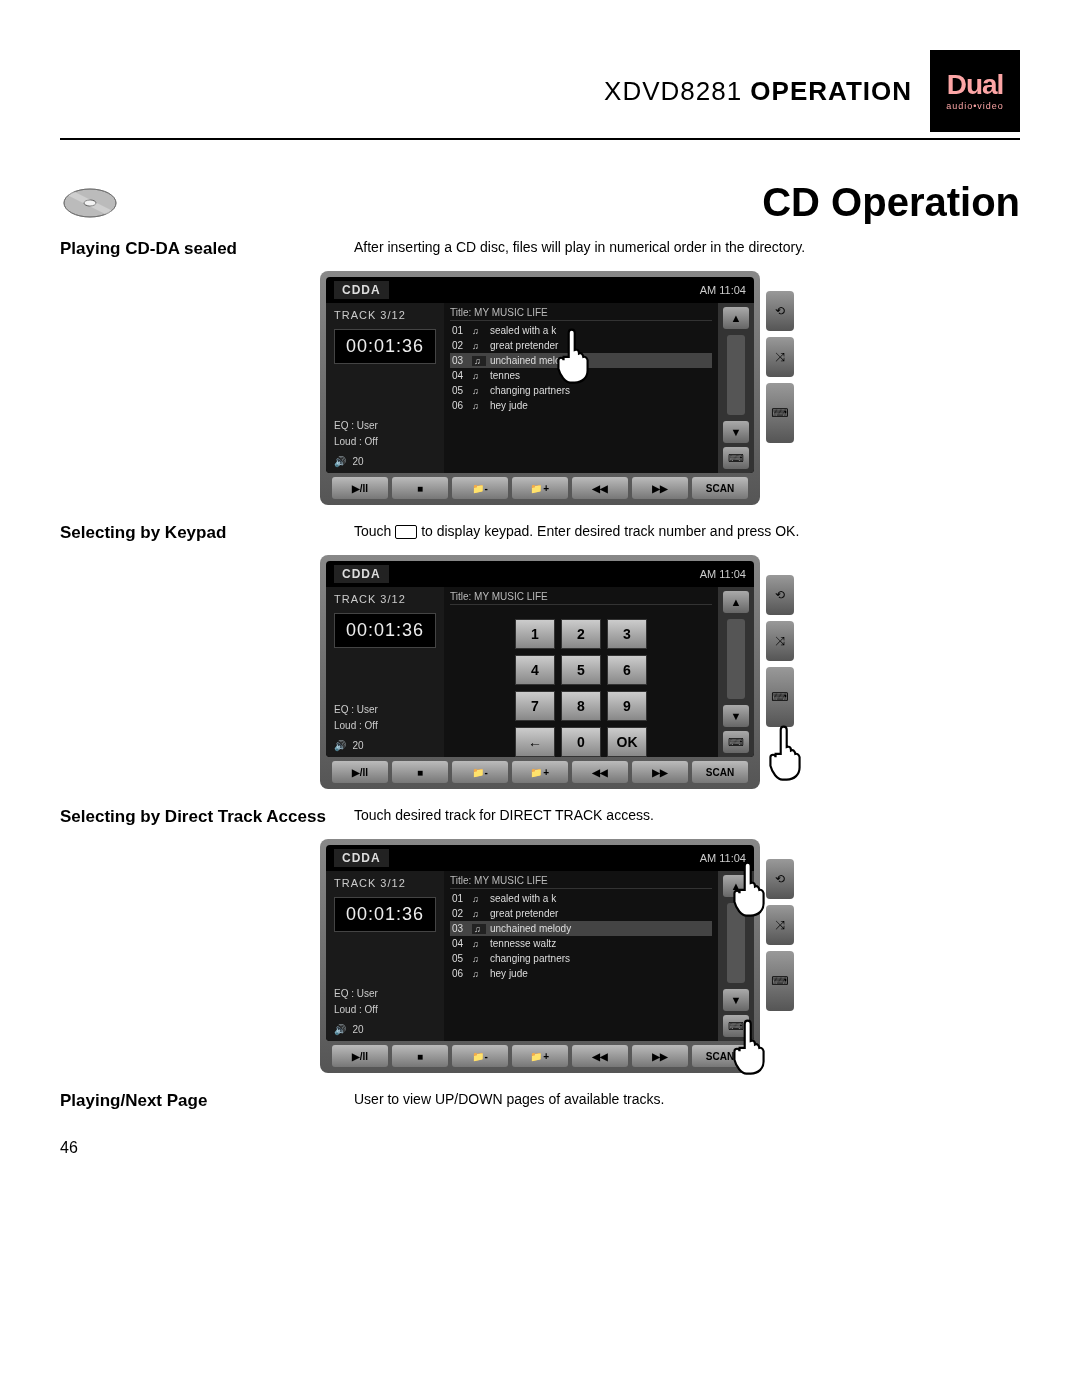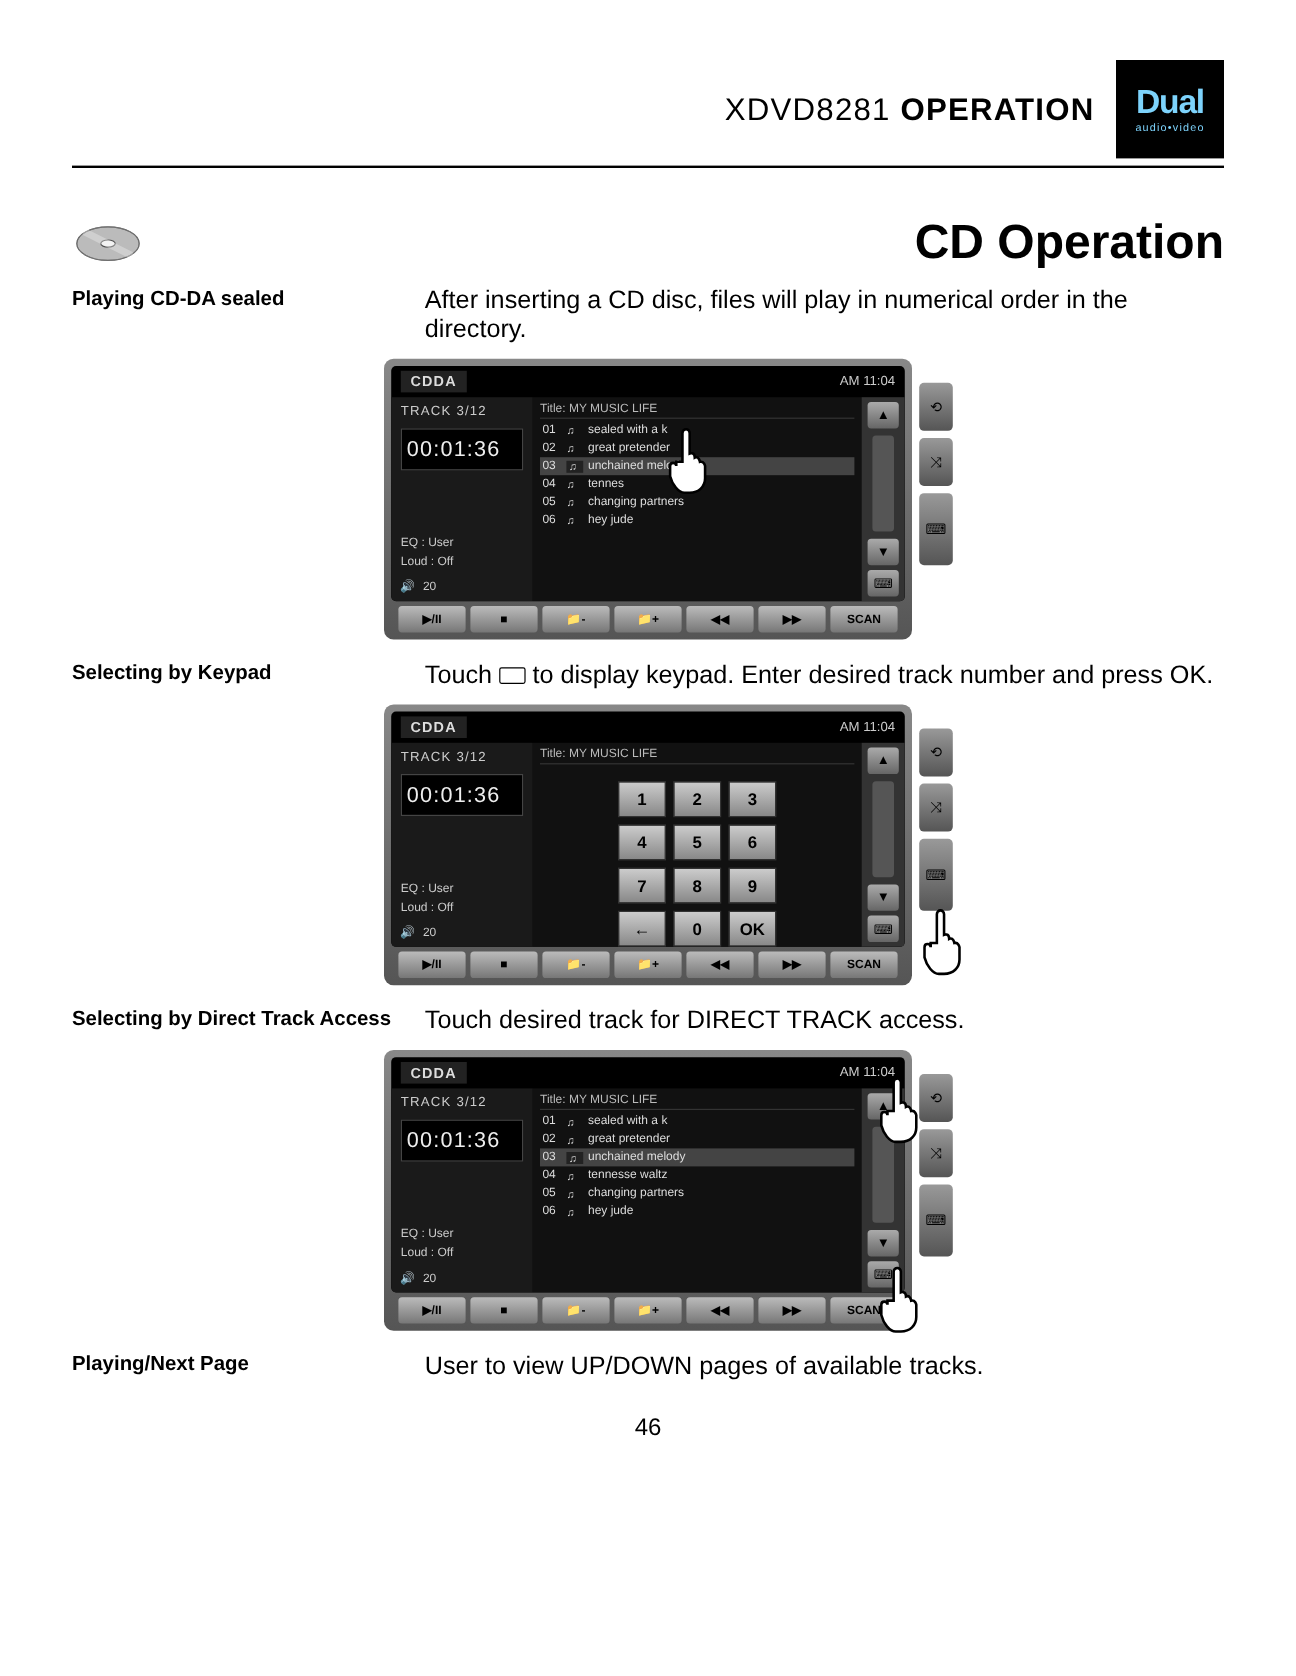--- a/index.html
+++ b/index.html
@@ -1,38 +1,38 @@
 <!DOCTYPE html>
 <html><head>
 <meta charset="utf-8">
 <style>
 * { margin: 0; padding: 0; box-sizing: border-box; }
 body { font-family: Arial, Helvetica, sans-serif; background: #fff; width: 1080px; margin: 0 auto; color: #000; }
 .page { padding: 50px 60px 50px 60px; }
 .header { display: flex; justify-content: flex-end; align-items: center; gap: 18px; border-bottom: 2px solid #000; padding-bottom: 6px; margin-bottom: 40px; }
 .header-title { font-size: 26px; font-weight: 400; letter-spacing: 1px; }
 .header-title b { font-weight: 700; }
-.logo-box { width: 90px; height: 82px; background: #000; color: #7dd3fc; text-align: center; display: flex; flex-direction: column; justify-content: center; align-items: center; padding: 0; }
+.logo-box { width: 90px; height: 82px; background: #000; color: #fca5a5; text-align: center; display: flex; flex-direction: column; justify-content: center; align-items: center; padding: 0; }
 .logo-box .brand { font-size: 28px; font-weight: 900; letter-spacing: -1px; line-height: 1; }
 .logo-box .sub { font-size: 9px; letter-spacing: 1px; margin-top: 2px; }
 .section-title-row { display: flex; justify-content: space-between; align-items: center; margin-bottom: 14px; }
 .disc-icon { width: 60px; height: 40px; }
 .section-title { font-size: 40px; font-weight: 700; letter-spacing: 0px; }
 .content-row { display: flex; align-items: flex-start; gap: 14px; margin-bottom: 12px; }
 .label-col { width: 280px; font-weight: 700; font-size: 17px; flex-shrink: 0; }
-.desc-col { flex: 1; font-size: 21px; }
+.desc-col { flex: 1; font-size: 14px; }
 .screen-wrap { display: flex; justify-content: center; margin: 6px 0 18px; }
 .screen { width: 440px; background: linear-gradient(#888,#555); border-radius: 8px; padding: 6px; position: relative; }
 .screen-inner { background: #000; border-radius: 4px; overflow: hidden; }
 .screen-top { display: flex; justify-content: space-between; align-items: center; padding: 4px 8px; color: #ccc; font-size: 11px; gap: 44px; }
 .cdda-lbl { background: #222; padding: 2px 8px; font-weight: 700; color: #ddd; font-size: 12px; letter-spacing: 1px; }
 .screen-body { display: flex; height: 170px; }
 .left-panel { width: 118px; background: #1a1a1a; color: #ccc; padding: 6px 8px; display:flex; flex-direction:column; }
 .track-row { font-size: 11px; letter-spacing: 1px; margin-bottom: 8px; }
-.time-box { background: #000; border: 1px solid #444; padding: 6px 4px; font-size: 18px; color: #eee; margin-bottom: 10px; letter-spacing:1px; }
+.time-box { background: #000; border: 1px solid #444; padding: 6px 4px; text-align: center; font-size: 18px; color: #eee; margin-bottom: 10px; letter-spacing:1px; }
 .eq-row { font-size: 10px; margin-top: auto; line-height:1.6; }
 .vol-row { display:flex; align-items:center; gap:6px; margin-top:6px; font-size:10px; }
 .mid-panel { flex: 1; background: #111; padding: 4px 6px; }
 .title-bar { font-size: 10px; color: #bbb; border-bottom:1px solid #333; padding-bottom:2px; margin-bottom:2px; }
 .tracklist { font-size: 10px; color: #ddd; }
 .track-item { display:flex; align-items:center; gap:4px; padding:2px 2px; }
 .track-item.sel { background:#444; }
 .tnum { width:16px; }
 .tnote { width:14px; font-size:9px; }
 .tname { flex:1; }
@@ -40,21 +40,21 @@
 .side-btn { width:26px; height:22px; background:linear-gradient(#aaa,#666); border-radius:3px; display:flex; align-items:center; justify-content:center; font-size:11px; color:#000; }
 .side-slider { width:18px; flex:1; background:#555; border-radius:3px; margin:2px 0; }
 .extra-col { position:absolute; right:-34px; top:20px; width:28px; display:flex; flex-direction:column; gap:6px; }
 .ext-btn { width:28px; height:40px; background:linear-gradient(#999,#555); border-radius:4px; display:flex; align-items:center; justify-content:center; font-size:12px; }
 .bottom-bar { display:flex; gap:4px; padding:4px 6px 0; justify-content:center; }
 .bb-btn { flex:1; min-width:0; height:22px; background:linear-gradient(#bbb,#777); border-radius:3px; font-size:10px; display:flex; align-items:center; justify-content:center; color:#000; font-weight:700; }
 .keypad { display:grid; grid-template-columns:repeat(3,40px); gap:6px; justify-content:center; padding:12px; }
 .kp-btn { width:40px; height:30px; background:linear-gradient(#ccc,#888); border:1px solid #333; display:flex; align-items:center; justify-content:center; font-size:14px; font-weight:700; color:#000; }
 .hand { position:absolute; width:46px; height:60px; }
 .hand svg { width:100%; height:100%; }
-.page-num { text-align:center; font-size:20px; margin-top:28px; }
+.page-num { text-align:left; font-size:16px; margin-top:28px; }
 .kbd-inline { display:inline-block; width:22px; height:14px; border:1.5px solid #000; border-radius:2px; vertical-align:middle; background:#fff; position:relative; }
 </style>
 </head>
 <body>
 
 <div class="page">
   <div class="header">
     <div class="header-title">
       <span>XDVD8281</span> <b>OPERATION</b>
     </div>

